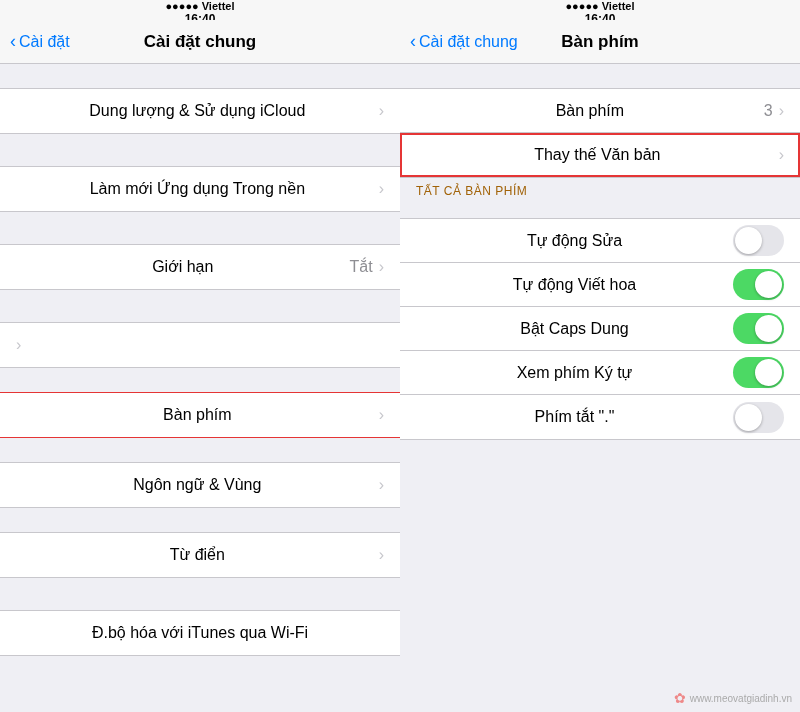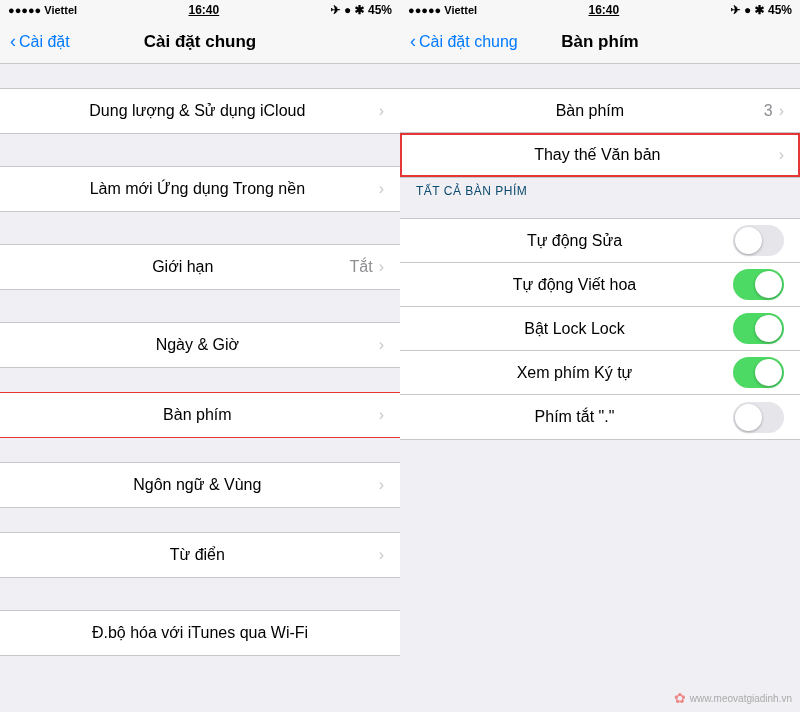--- a/index.html
+++ b/index.html
@@ -35,20 +35,21 @@
     .status-bar {
       height: 20px;
       background: #f7f7f7;
       display: flex;
       align-items: center;
       justify-content: space-between;
       padding: 0 8px;
       font-size: 11px;
       font-weight: 600;
       color: #000;
+      flex-direction: column;
     }
     .status-bar .carrier { font-size: 11px; }
     .status-bar .time { font-size: 12px; font-weight: 700; text-decoration: underline; }
     .status-bar .icons { display: flex; align-items: center; gap: 3px; font-size: 12px; }
 
     
     .nav-bar {
       height: 44px;
       background: #f7f7f7;
       border-bottom: 1px solid #c8c7cc;
@@ -153,21 +154,21 @@
       left: 22px;
     }
     .toggle.off::after {
       left: 2px;
     }
 
     
     .section-header {
       padding: 6px 16px 4px;
       font-size: 12px;
-      color: #0c4a6e;
+      color: #a16207;
       text-transform: uppercase;
       letter-spacing: 0.5px;
     }
 
     
     .watermark {
       position: absolute;
       bottom: 6px;
       right: 8px;
       font-size: 10px;
@@ -224,21 +225,20 @@
     <div class="settings-row">
       <span class="row-label">Giới hạn</span>
       <span class="row-value">Tắt</span>
       <span class="chevron-right">›</span>
     </div>
   </div>
 
   <div class="spacer"></div>
   <div class="settings-group">
     <div class="settings-row">
-      <span class="row-label">Ngày &amp; Giờ</span>
       <span class="chevron-right">›</span>
     </div>
   </div>
 
   <div class="spacer-small"></div>
   <div class="settings-group highlighted-row">
     <div class="settings-row">
       <span class="row-label">Bàn phím</span>
       <span class="chevron-right">›</span>
     </div>
@@ -302,21 +302,21 @@
   <div class="settings-group">
     <div class="settings-row">
       <span class="row-label">Tự động Sửa</span>
       <div class="toggle off"></div>
     </div>
     <div class="settings-row">
       <span class="row-label">Tự động Viết hoa</span>
       <div class="toggle on"></div>
     </div>
     <div class="settings-row">
-      <span class="row-label">Bật Lock Lock</span>
+      <span class="row-label">Bật Caps Dung</span>
       <div class="toggle on"></div>
     </div>
     <div class="settings-row">
       <span class="row-label">Xem phím Ký tự</span>
       <div class="toggle on"></div>
     </div>
     <div class="settings-row">
       <span class="row-label">Phím tắt "."</span>
       <div class="toggle off"></div>
     </div>

